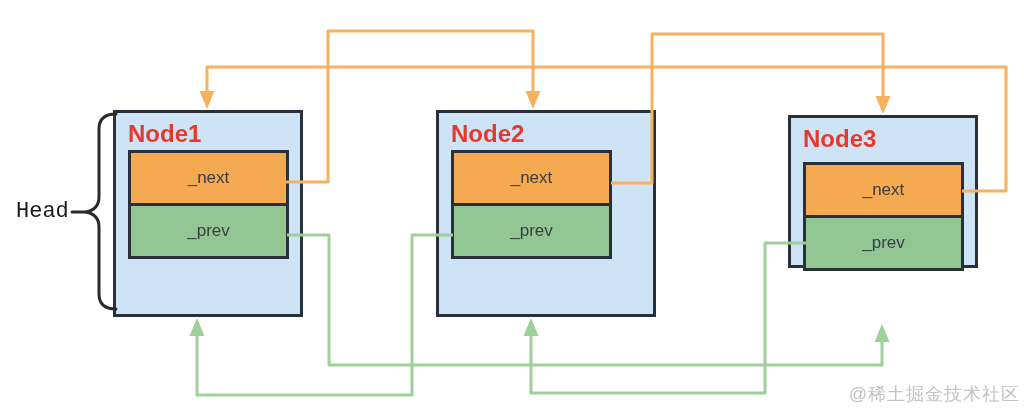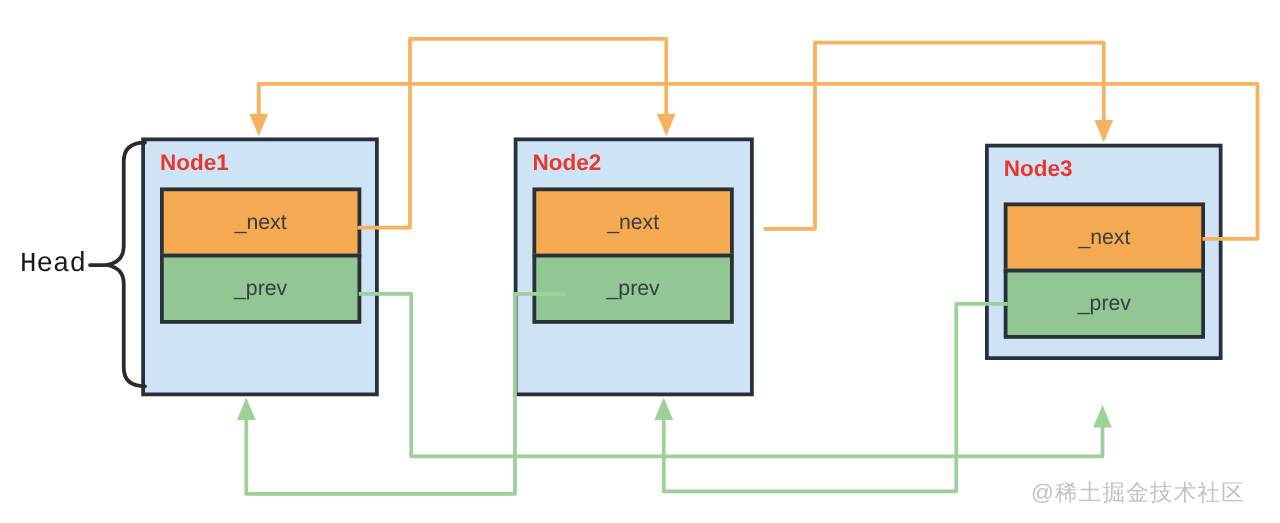--- a/index.html
+++ b/index.html
@@ -27,45 +27,45 @@
     z-index:3;pointer-events:none;
   }
   .node{
     position:absolute;
     background:var(--node-fill);
     border:3px solid var(--node-border);
     box-sizing:border-box;
     z-index:1;
   }
   #node1{left:113px;top:110px;width:190px;height:207px;}
-  #node2{left:411px;top:110px;width:192px;height:207px;}
-  #node3{left:788px;top:115px;width:190px;height:173px;}
+  #node2{left:436px;top:110px;width:220px;height:207px;}
+  #node3{left:788px;top:115px;width:190px;height:153px;}
   .node-title{
     position:absolute;left:12px;top:7px;
-    font-size:18px;font-weight:bold;color:var(--title-red);
+    font-size:24px;font-weight:bold;color:var(--title-red);
   }
   .fields{position:absolute;left:12px;top:37px;width:161px;}
   #node3 .fields{top:44px;}
   .field{
     box-sizing:border-box;
     width:161px;height:56px;
     border:3px solid var(--node-border);
     font-size:17px;color:var(--label-text);
     display:flex;align-items:center;justify-content:center;
   }
   .field.next{background:var(--next-fill);}
   .field.prev{background:var(--prev-fill);margin-top:-3px;}
   .head-label{
     position:absolute;left:16px;top:199px;
     font-size:22px;color:var(--head-text);
     z-index:2;
     font-family:Liberation Mono, monospace;
   }
   .watermark{
-    position:absolute;right:28px;top:382px;
+    position:absolute;right:4px;top:382px;
     font-size:18px;color:var(--watermark-gray);
     letter-spacing:1px;
     z-index:0;
   }
 </style>
 </head>
 <body>
 
 <div class="stage">
 

